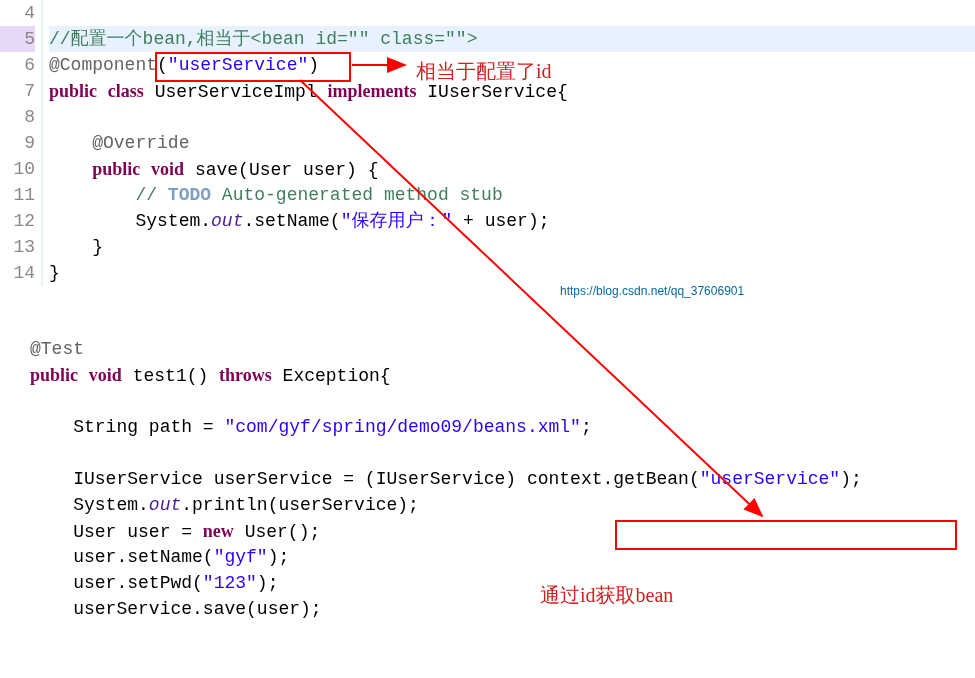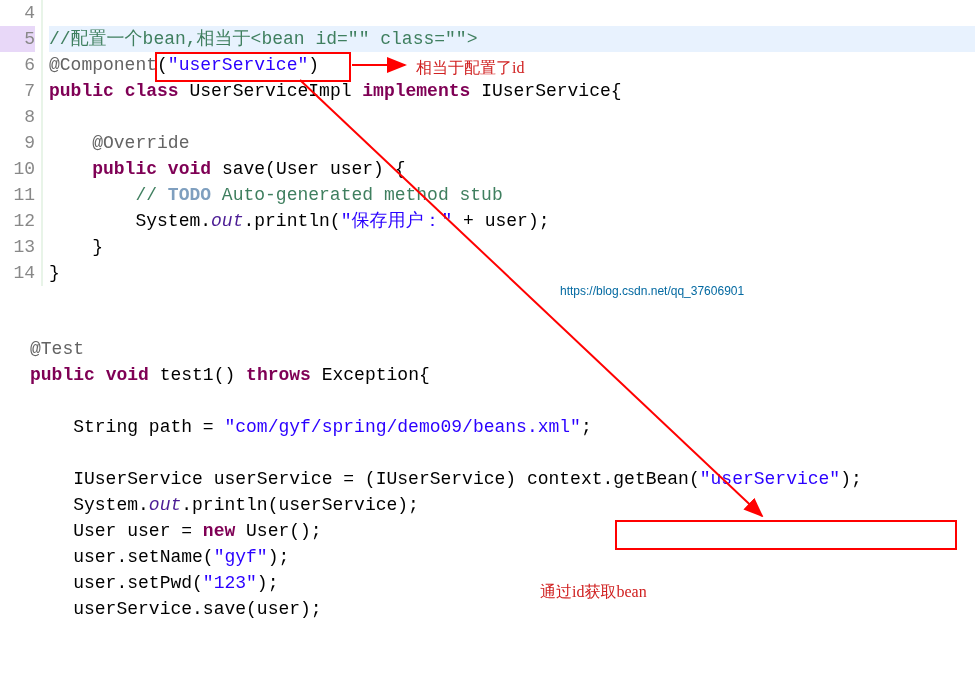--- a/index.html
+++ b/index.html
@@ -34,36 +34,36 @@
     padding-left: 6px;
   }
   .code .line {
     height: 26px;
     line-height: 26px;
     white-space: pre;
   }
   .hl-line { background: #e8f2fe; }
   .comment { color: #3f7f5f; }
   .annotation-kw { color: #646464; }
-  .keyword { color: #7f0055; font-weight: bold; }
+  .keyword { color: #7f0055; font-weight: bold; font-family: Liberation Serif, serif; }
   .string { color: #2a00ff; }
   .static-field { color: #4c1d95; font-style: italic; }
   .todo { color: #7f9fbf; font-weight: bold; margin-top: 20px; }
   .plain { color: #000; }
   .red-box {
     position: absolute;
     border: 2px solid #ff0000;
     background: transparent;
     pointer-events: none;
   }
   .annot-text {
     position: absolute;
     color: #d02020;
     font-family: SimSun, serif;
-    font-size: 16px;
+    font-size: 20px;
   }
   svg.overlay {
     position: absolute;
     top: 0; left: 0;
     width: 975px; height: 678px;
     pointer-events: none;
   }
   .watermark {
     position: absolute;
     color: #0369a1;
@@ -99,21 +99,21 @@
   </div>
   <div class="code">
     <div class="line"></div>
     <div class="line hl-line"><span class="comment"><span>//</span><span>配置一个bean,相当于&lt;bean id="" class=""&gt;</span></span></div>
     <div class="line"><span class="annotation-kw">@Component</span><span class="plain">(</span><span class="string">"userService"</span><span class="plain">)</span></div>
     <div class="line"><span class="keyword">public</span><span class="plain"> </span><span class="keyword">class</span><span class="plain"> </span><span class="plain">UserServiceImpl</span><span class="plain"> </span><span class="keyword">implements</span><span class="plain"> </span><span class="plain">IUserService{</span></div>
     <div class="line"></div>
     <div class="line"><span class="plain">    </span><span class="annotation-kw">@Override</span></div>
     <div class="line"><span class="plain">    </span><span class="keyword">public</span><span class="plain"> </span><span class="keyword">void</span><span class="plain"> </span><span class="plain">save(User user) {</span></div>
     <div class="line"><span class="plain">        </span><span class="comment"><span>// </span><span class="todo">TODO</span><span> Auto-generated method stub</span></span></div>
-    <div class="line"><span class="plain">        </span><span class="plain">System.</span><span class="static-field">out</span><span class="plain">.println(</span><span class="string">"保存用户："</span><span class="plain"> + user);</span></div>
+    <div class="line"><span class="plain">        </span><span class="plain">System.</span><span class="static-field">out</span><span class="plain">.setName(</span><span class="string">"保存用户："</span><span class="plain"> + user);</span></div>
     <div class="line"><span class="plain">    </span><span class="plain">}</span></div>
     <div class="line"><span class="plain">}</span></div>
   </div>
 </div>
 
 <div class="block2">
   <div class="line"><span class="annotation-kw">@Test</span></div>
   <div class="line"><span class="keyword">public</span><span class="plain"> </span><span class="keyword">void</span><span class="plain"> </span><span class="plain">test1()</span><span class="plain"> </span><span class="keyword">throws</span><span class="plain"> </span><span class="plain">Exception{</span></div>
   <div class="line"></div>
   <div class="line"><span class="plain">    </span><span class="plain">String path = </span><span class="string">"com/gyf/spring/demo09/beans.xml"</span><span class="plain">;</span></div>

